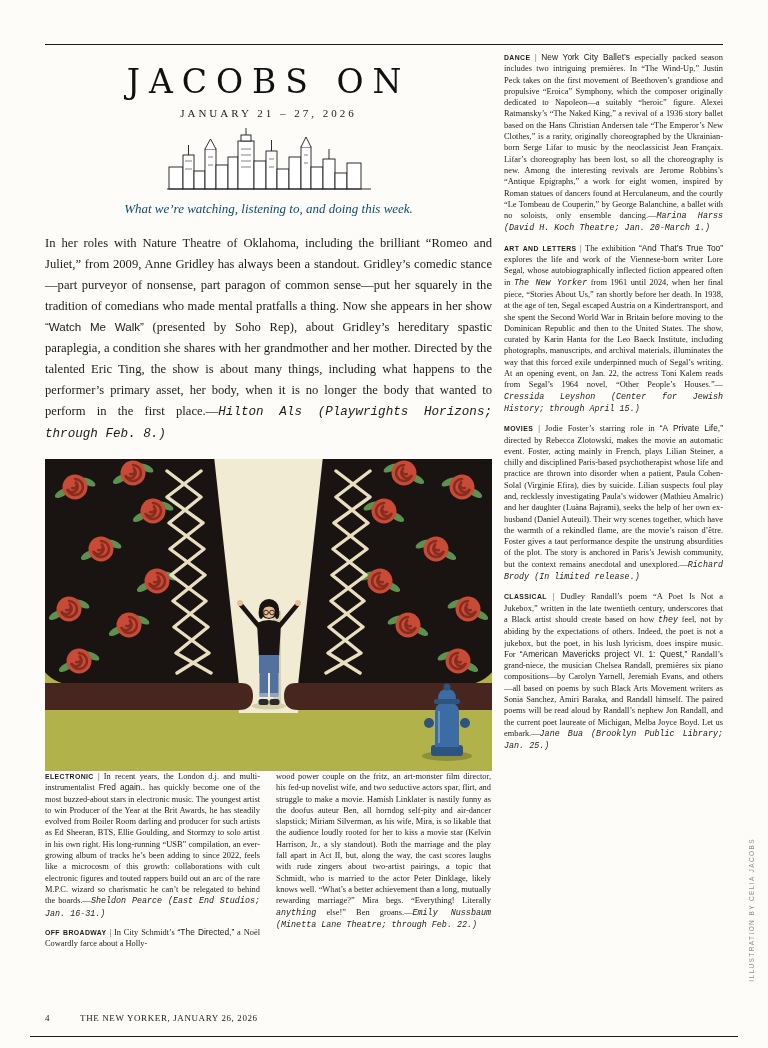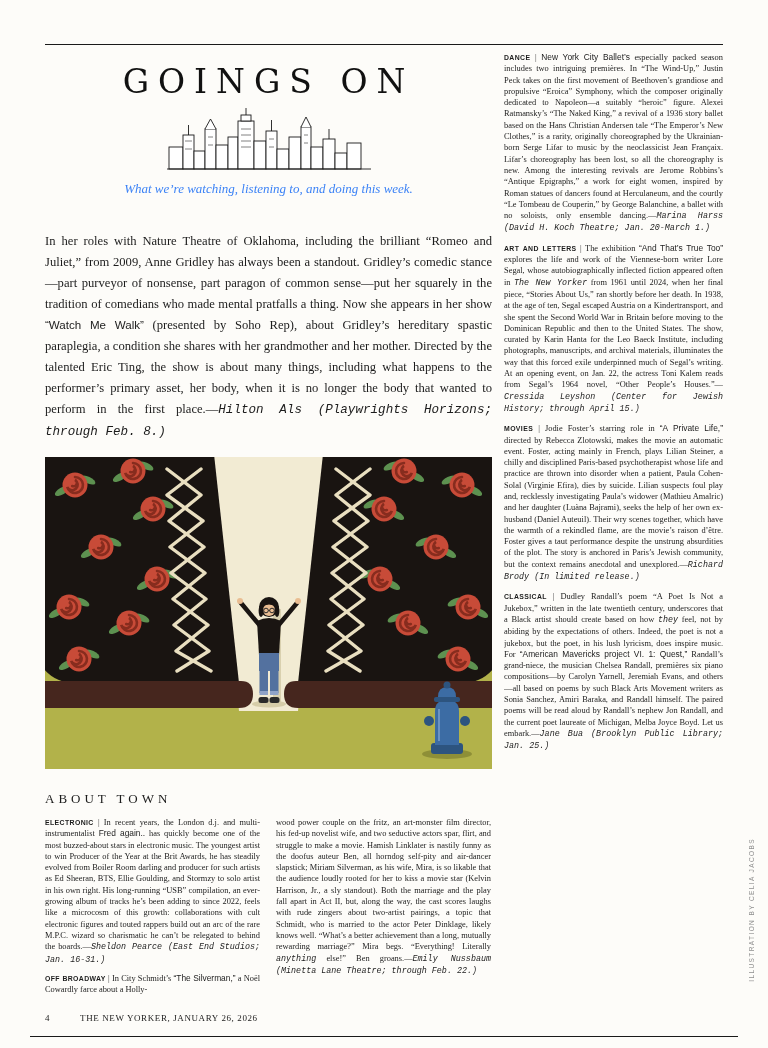--- a/index.html
+++ b/index.html
@@ -8,23 +8,23 @@
   .rule{position:absolute;border-top:1px solid #1a1a1a;}
   .top-rule{left:45px;top:44px;width:678px;}
   .bottom-rule{left:30px;top:1036px;width:708px;}
 
   .main-col{position:absolute;left:45px;top:50px;width:447px;}
   .page-header{text-align:center;}
   .masthead{font-family:"DejaVu Serif",serif;font-weight:400;font-size:33px;
             letter-spacing:9px;margin:12px 0 6px;color:#111;}
   .date-range{font-size:11px;letter-spacing:3px;margin-bottom:8px;}
   .skyline{margin:2px auto 2px;}
-  .tagline{font-style:italic;font-size:13px;margin-top:6px;color:#3b82f6;}
-
-  #intro{margin-top:34px;}
+  .tagline{font-style:italic;font-size:13px;margin-top:6px;color:#0c4a6e;}
+
+  #intro{margin-top:16px;}
   #intro .entry{font-size:12.6px;line-height:21px;text-align:justify;margin:0;}
   #intro .b{font-size:0.92em;}
 
   .feature-art{margin-top:14px;width:447px;height:312px;line-height:0;}
 
   .about-town{font-weight:400;font-size:13px;letter-spacing:4px;margin:22px 0 10px;}
 
   .cols{display:flex;gap:16px;}
   .col{width:215px;height:228px;overflow:hidden;}
   .col .entry{font-size:8.4px;line-height:11.3px;text-align:justify;margin:0 0 7px;}
@@ -44,21 +44,22 @@
   .page-footer .pagenum{margin-right:30px;}
 </style>
 </head>
 <body>
 
 <div class="page">
   <div class="rule top-rule"></div>
 
   <div class="main-col">
     <div class="page-header">
-      <h1 class="masthead">GOINGS ON</h1>
+      <h1 class="masthead">JACOBS ON</h1>
+      <div class="date-range">JANUARY 21 – 27, 2026</div>
       <div class="skyline">
         <svg width="208" height="64" viewBox="0 0 208 64">
           <g fill="#ffffff" stroke="#1a1a1a" stroke-width="0.9">
             <rect x="4" y="40" width="14" height="22"></rect>
             <rect x="18" y="28" width="11" height="34"></rect>
             <line x1="23.5" y1="28" x2="23.5" y2="18"></line>
             <rect x="29" y="44" width="11" height="18"></rect>
             <rect x="40" y="22" width="11" height="40"></rect>
             <polyline points="40,22 45.5,12 51,22"></polyline>
             <rect x="51" y="38" width="12" height="24"></rect>
@@ -169,26 +170,25 @@
         <path d="M390,288 V254 Q390,243 402,243 Q414,243 414,254 V288 Z" style="fill:var(--hydrant_blue)"></path>
         <circle cx="384" cy="264" r="5" style="fill:var(--hydrant_dark)"></circle>
         <circle cx="420" cy="264" r="5" style="fill:var(--hydrant_dark)"></circle>
         <rect x="389" y="240" width="26" height="5" rx="2" style="fill:var(--hydrant_dark)"></rect>
         <path d="M393,240 Q393,230 402,230 Q411,230 411,240 Z" style="fill:var(--hydrant_blue)"></path>
         <circle cx="402" cy="228" r="3.5" style="fill:var(--hydrant_dark)"></circle>
         <line x1="394" y1="252" x2="394" y2="284" stroke="#6b93c4" stroke-width="2"></line>
       </svg>
     </div>
 
-    <h2 class="about-town">ABOUT TOWN</h2>
 
     <div class="cols">
       <div id="col-left" class="col">
           <p class="entry"><span class="label">ELECTRONIC</span><span class="sep"> | </span><span>In recent years, the London d.j. and multi-instrumentalist </span><span class="b">Fred again..</span><span> has quickly become one of the most buzzed-about stars in electronic music. The youngest artist to win Producer of the Year at the Brit Awards, he has steadily evolved from Boiler Room darling and producer for such artists as Ed Sheeran, BTS, Ellie Goulding, and Stormzy to solo artist in his own right. His long-running “USB” compilation, an ever-growing album of tracks he’s been adding to since 2022, feels like a microcosm of this growth: collaborations with cult electronic figures and touted rappers build out an arc of the rare M.P.C. wizard so charismatic he can’t be relegated to behind the boards.—</span><span class="i">Sheldon Pearce (East End Studios; Jan. 16-31.)</span></p>
-          <p class="entry"><span class="label">OFF BROADWAY</span><span class="sep"> | </span><span>In City Schmidt’s </span><span class="b">“The Silverman,”</span><span> a Noël Cowardly farce about a Holly-</span></p>
+          <p class="entry"><span class="label">OFF BROADWAY</span><span class="sep"> | </span><span>In City Schmidt’s </span><span class="b">“The Directed,”</span><span> a Noël Cowardly farce about a Holly-</span></p>
         </div>
       <div id="col-mid" class="col">
           <p class="entry"><span>wood power couple on the fritz, an art-monster film director, his fed-up novelist wife, and two seductive actors spar, flirt, and struggle to make a movie. Hamish Linklater is nastily funny as the doofus auteur Ben, all horndog self-pity and air-dancer slapstick; Miriam Silverman, as his wife, Mira, is so likable that the audience loudly rooted for her to kiss a movie star (Kelvin Harrison, Jr., a sly standout). Both the marriage and the play fall apart in Act II, but, along the way, the cast scores laughs with rude zingers about two-artist pairings, a topic that Schmidt, who is married to the actor Peter Dinklage, likely knows well. “What’s a better achievement than a long, mutually rewarding marriage?” Mira begs. “Everything! Literally </span><span class="i">anything</span><span> else!” Ben groans.—</span><span class="i">Emily Nussbaum (Minetta Lane Theatre; through Feb. 22.)</span></p>
         </div>
     </div>
   </div>
 
   <div id="col-right" class="right-col">
       <p class="entry"><span class="label">DANCE</span><span class="sep"> | </span><span class="b">New York City Ballet’s</span><span> especially packed season includes two intriguing premières. In “The Wind-Up,” Justin Peck takes on the first movement of Beethoven’s grandiose and propulsive “Eroica” Symphony, which the composer originally dedicated to Napoleon—a suitably “heroic” figure. Alexei Ratmansky’s “The Naked King,” a revival of a 1936 story ballet based on the Hans Christian Andersen tale “The Emperor’s New Clothes,” is a rarity, originally choreographed by the Ukrainian-born Serge Lifar to music by the neoclassicist Jean Françaix. Lifar’s choreography has been lost, so all the choreography is new. Among the interesting revivals are Jerome Robbins’s “Antique Epigraphs,” a work for eight women, inspired by Roman statues of dancers found at Herculaneum, and the courtly “Le Tombeau de Couperin,” by George Balanchine, a ballet with no soloists, only ensemble dancing.—</span><span class="i">Marina Harss (David H. Koch Theatre; Jan. 20-March 1.)</span></p>
       <p class="entry"><span class="label">ART AND LETTERS</span><span class="sep"> | </span><span>The exhibition </span><span class="b">“And That’s True Too”</span><span> explores the life and work of the Viennese-born writer Lore Segal, whose autobiographically inflected fiction appeared often in </span><span class="i">The New Yorker</span><span> from 1961 until 2024, when her final piece, “Stories About Us,” ran shortly before her death. In 1938, at the age of ten, Segal escaped Austria on a Kindertransport, and she spent the Second World War in Britain before moving to the Dominican Republic and then to the United States. The show, curated by Karin Hanta for the Leo Baeck Institute, including photographs, manuscripts, and archival materials, illuminates the way that this forced exile underpinned much of Segal’s writing. At an opening event, on Jan. 22, the actress Toni Kalem reads from Segal’s 1964 novel, “Other People’s Houses.”—</span><span class="i">Cressida Leyshon (Center for Jewish History; through April 15.)</span></p>

